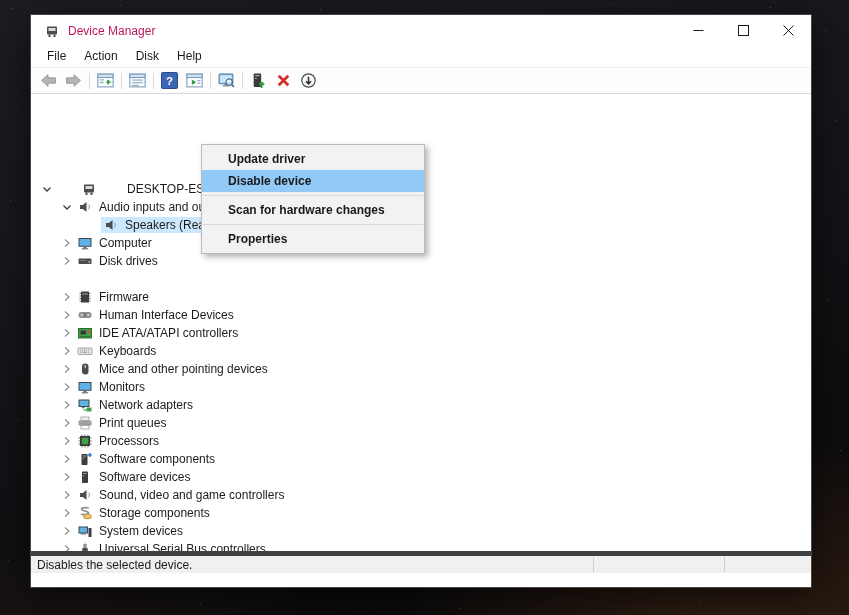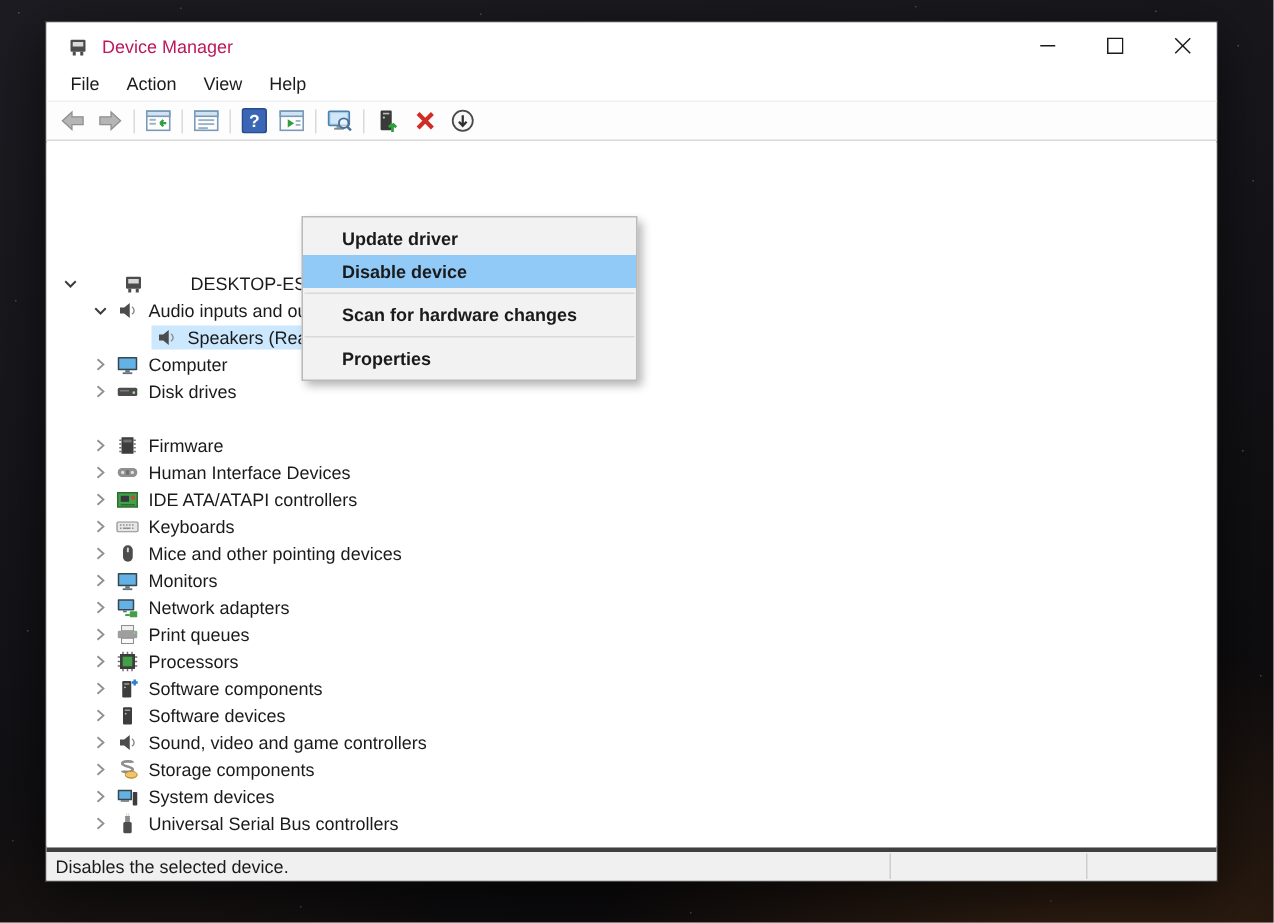--- a/index.html
+++ b/index.html
@@ -63,22 +63,22 @@
   
   .ctxmenu { position:absolute; left:170px; top:129px; width:224px; z-index:20;
     background:#f2f2f2; border:1px solid #bababa; padding:3px 0;
     box-shadow: 3px 3px 6px rgba(0,0,0,.3); }
   .cm-item { height:22px; line-height:22px; font-size:12px; color:#1a1a1a; padding-left:26px;font-weight:bold; }
   .cm-item.hl { background:#91c9f7; }
   .cm-item.bold { font-weight:bold; }
   .cm-sep { height:1px; background:#d9d9d9; margin:3px 1px; }
 
   
-  .statusbar { position:absolute; left:0; bottom:0; width:780px; height:22px;
-    background:#f0f0f0; border-top:3px solid #404040; display:flex; align-items:center; }
+  .statusbar { position:absolute; left:0; bottom:14px; width:780px; height:22px;
+    background:#f0f0f0; border-top:5px solid #404040; display:flex; align-items:center; }
   .sb-text { font-size:12px; color:#1b1b1b; padding-left:6px; }
   .sb-div { position:absolute; top:1px; bottom:1px; width:1px; background:#cdcdcd; }
 </style>
 </head>
 <body>
 
 <div class="stars"></div>
 
 <div class="window">
 
@@ -108,21 +108,21 @@
             <line x1="0.5" y1="0.5" x2="10.5" y2="10.5"></line>
             <line x1="10.5" y1="0.5" x2="0.5" y2="10.5"></line>
           </svg>
       </div>
     </div>
   </div>
 
   <div class="menubar">
     <span class="menu-item">File</span>
     <span class="menu-item">Action</span>
-    <span class="menu-item">View</span>
+    <span class="menu-item">Disk</span>
     <span class="menu-item">Help</span>
   </div>
 
   <div class="toolbar">
     <div class="tbtn">
         <svg viewBox="0 0 16 16">
           <path d="M7.5 2.5 L1.5 8 L7.5 13.5 V10.5 H14.5 V5.5 H7.5 Z" fill="#b5b5b5" stroke="#8f8f8f" stroke-width="0.8"></path>
         </svg>
       </div>
     <div class="tbtn">

